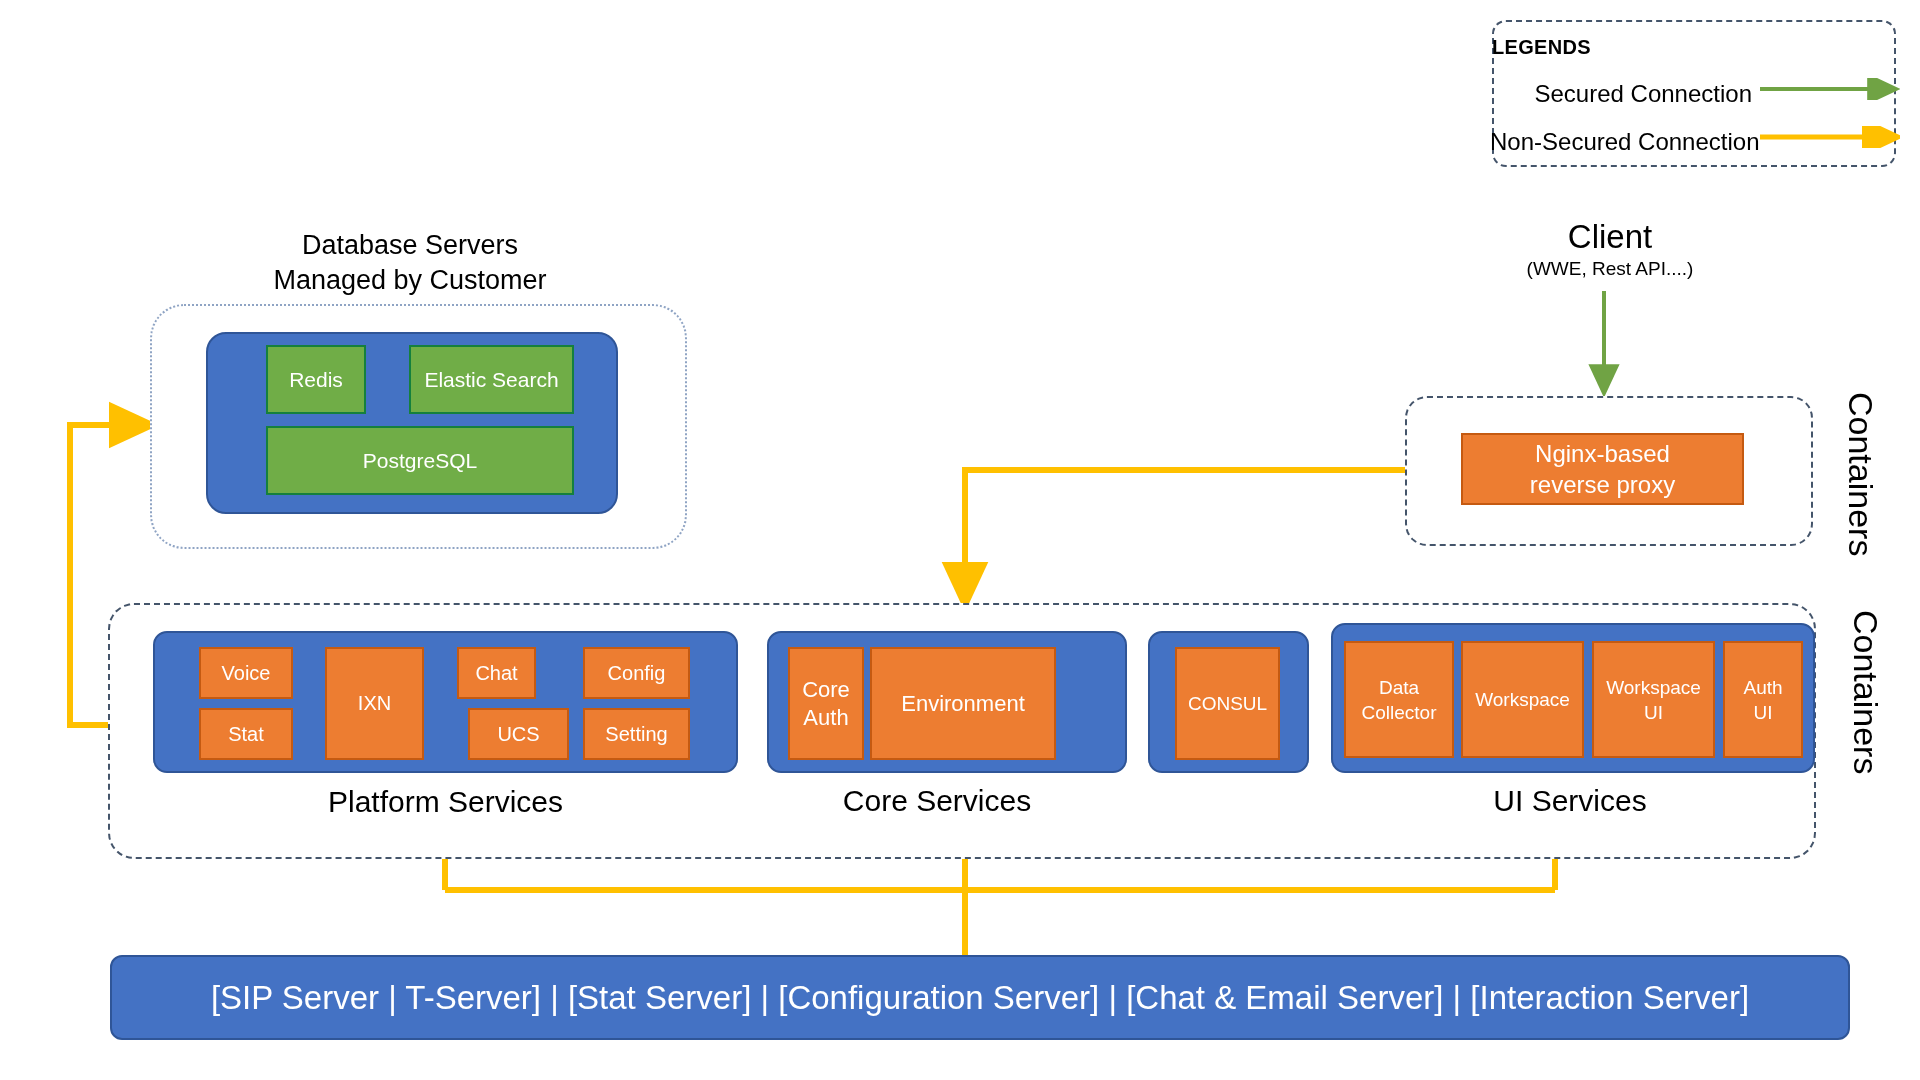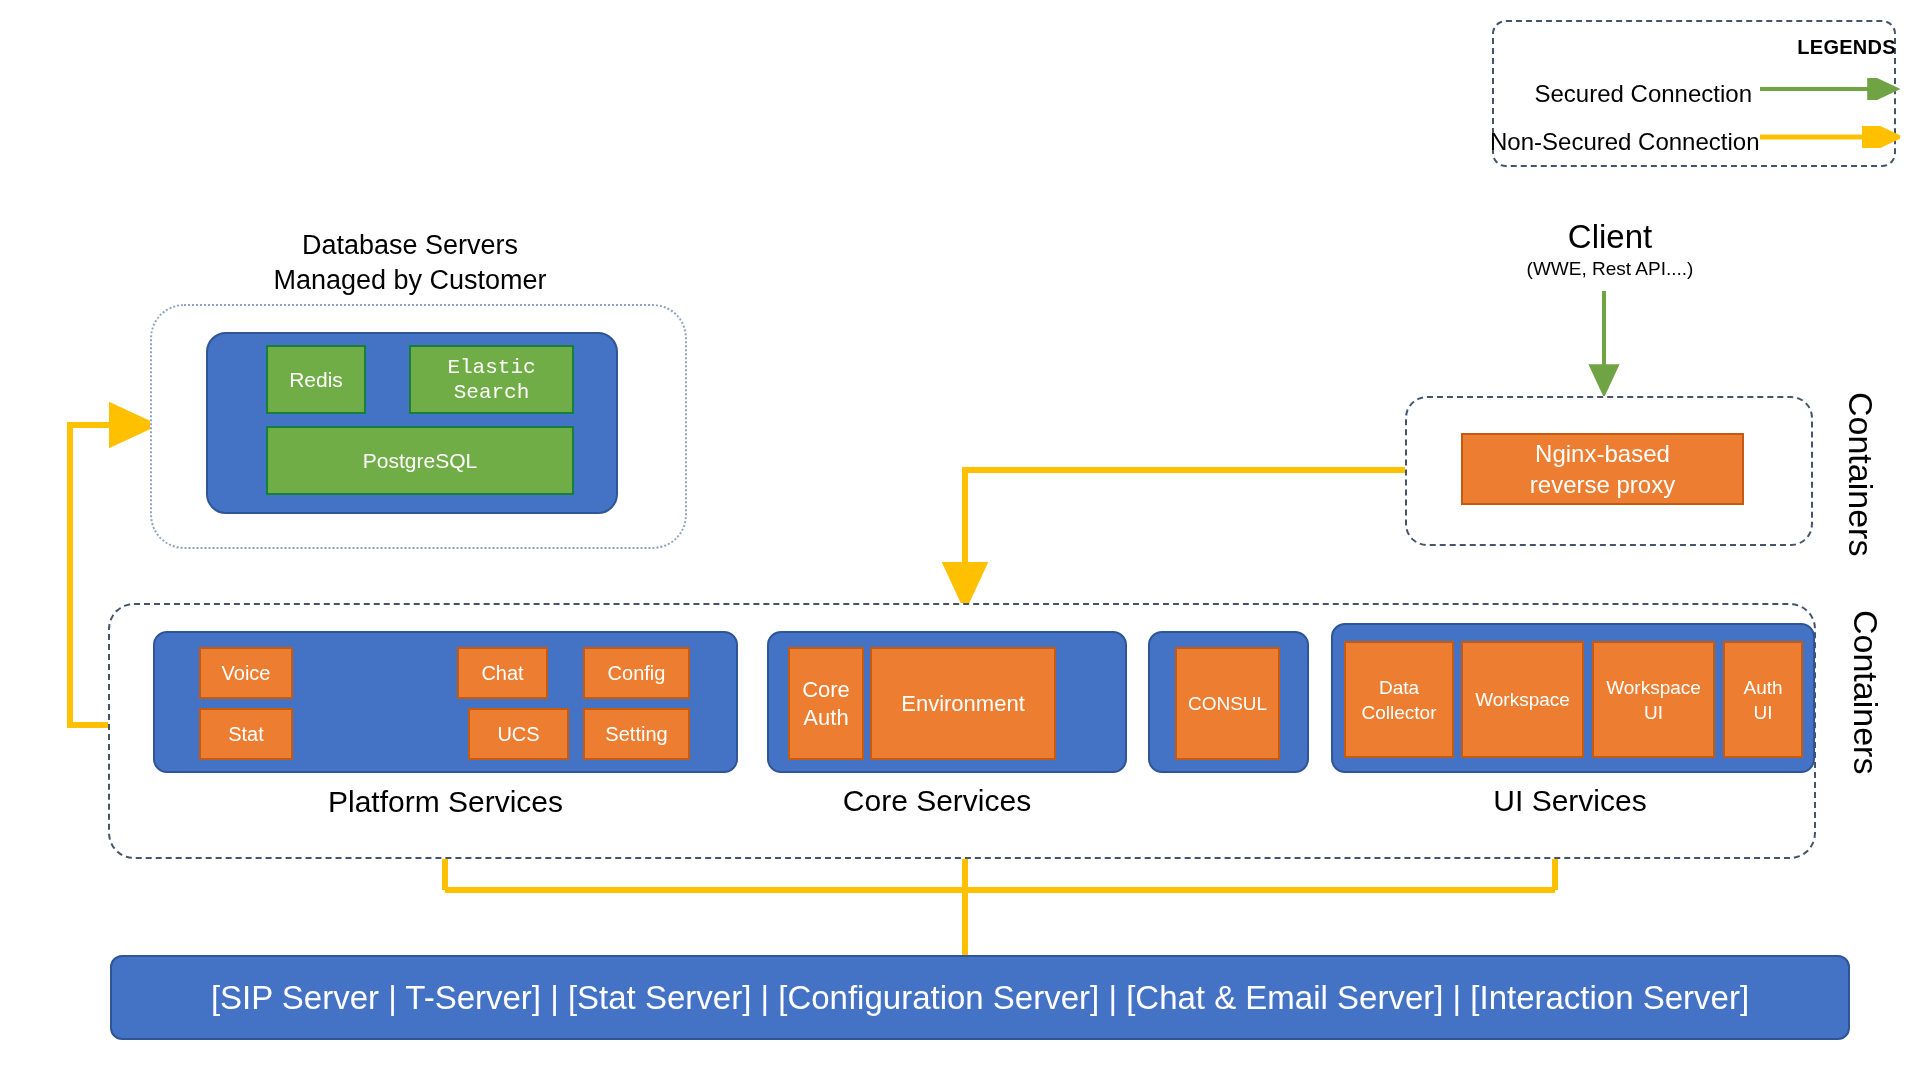--- a/index.html
+++ b/index.html
@@ -25,21 +25,21 @@
 
   
   #legend-box {
     left: 1492px; top: 20px; width: 404px; height: 147px;
     border: 2px dashed #44546A;
     border-radius: 14px;
     background: #ffffff;
   }
   #legend-title {
     left: 1492px; top: 36px; width: 404px;
-    text-align: right;
+    text-align: left;
     font-size: 20px;
     font-weight: bold;
     letter-spacing: .3px;
   }
   .legend-row-label {
     font-size: 24px;
     text-align: right;
     white-space: nowrap;
   }
   #legend-label-secured { left: 1520px; top: 80px; width: 232px; }
@@ -72,21 +72,21 @@
     border: 2px solid #15803d;
     color: #ffffff;
     display: flex;
     align-items: center;
     justify-content: center;
     font-size: 21px;
     text-align: center;
     line-height: 25px;
   }
   #db-redis { left: 266px; top: 345px; width: 100px; height: 69px; }
-  #db-elastic { left: 409px; top: 345px; width: 165px; height: 69px; font-family: Liberation Mono, monospace; }
+  #db-elastic { left: 409px; top: 345px; width: 165px; height: 69px; }
   #db-postgres { left: 266px; top: 426px; width: 308px; height: 69px; }
 
   
   #client-title {
     left: 1420px; top: 218px; width: 380px;
     text-align: center;
     font-size: 33px;
   }
   #client-sub {
     left: 1420px; top: 258px; width: 380px;
@@ -141,21 +141,21 @@
     font-size: 30px;
     text-align: center;
     white-space: nowrap;
   }
 
   
   #platform-blue { left: 153px; top: 631px; width: 585px; height: 142px; }
   #ps-voice   { left: 199px; top: 647px; width: 94px;  height: 52px; font-size: 20px; }
   #ps-stat    { left: 199px; top: 708px; width: 94px;  height: 52px; font-size: 20px; }
   #ps-ixn     { left: 325px; top: 647px; width: 99px;  height: 113px; font-size: 20px; }
-  #ps-chat    { left: 457px; top: 647px; width: 91px; height: 52px; font-size: 20px; }
+  #ps-chat    { left: 457px; top: 647px; width: 79px; height: 52px; font-size: 20px; }
   #ps-ucs     { left: 468px; top: 708px; width: 101px; height: 52px; font-size: 20px; }
   #ps-config  { left: 583px; top: 647px; width: 107px; height: 52px; font-size: 20px; }
   #ps-setting { left: 583px; top: 708px; width: 107px; height: 52px; font-size: 20px; }
   #platform-caption { left: 253px; top: 785px; width: 385px; }
 
   
   #core-blue { left: 767px; top: 631px; width: 360px; height: 142px; }
   #cs-coreauth    { left: 788px; top: 647px; width: 76px;  height: 113px; font-size: 22px; line-height: 28px; }
   #cs-environment { left: 870px; top: 647px; width: 186px; height: 113px; font-size: 22px; }
   #core-caption { left: 757px; top: 784px; width: 360px; }
@@ -259,20 +259,21 @@
     </div>
   </div>
   <div class="abs containers-label" id="containers-label-top">Containers</div>
 
   <div class="abs" id="services-container"></div>
   <div class="abs containers-label" id="containers-label-bottom">Containers</div>
 
   <div class="abs group-blue" id="platform-blue"></div>
   <div class="abs orange-box" id="ps-voice">Voice</div>
   <div class="abs orange-box" id="ps-stat">Stat</div>
+  <div class="abs orange-box" id="ps-ixn">IXN</div>
   <div class="abs orange-box" id="ps-chat">Chat</div>
   <div class="abs orange-box" id="ps-ucs">UCS</div>
   <div class="abs orange-box" id="ps-config">Config</div>
   <div class="abs orange-box" id="ps-setting">Setting</div>
   <div class="abs group-caption" id="platform-caption">Platform Services</div>
 
   <div class="abs group-blue" id="core-blue"></div>
   <div class="abs orange-box" id="cs-coreauth">
     <div>
       <div>Core</div>

